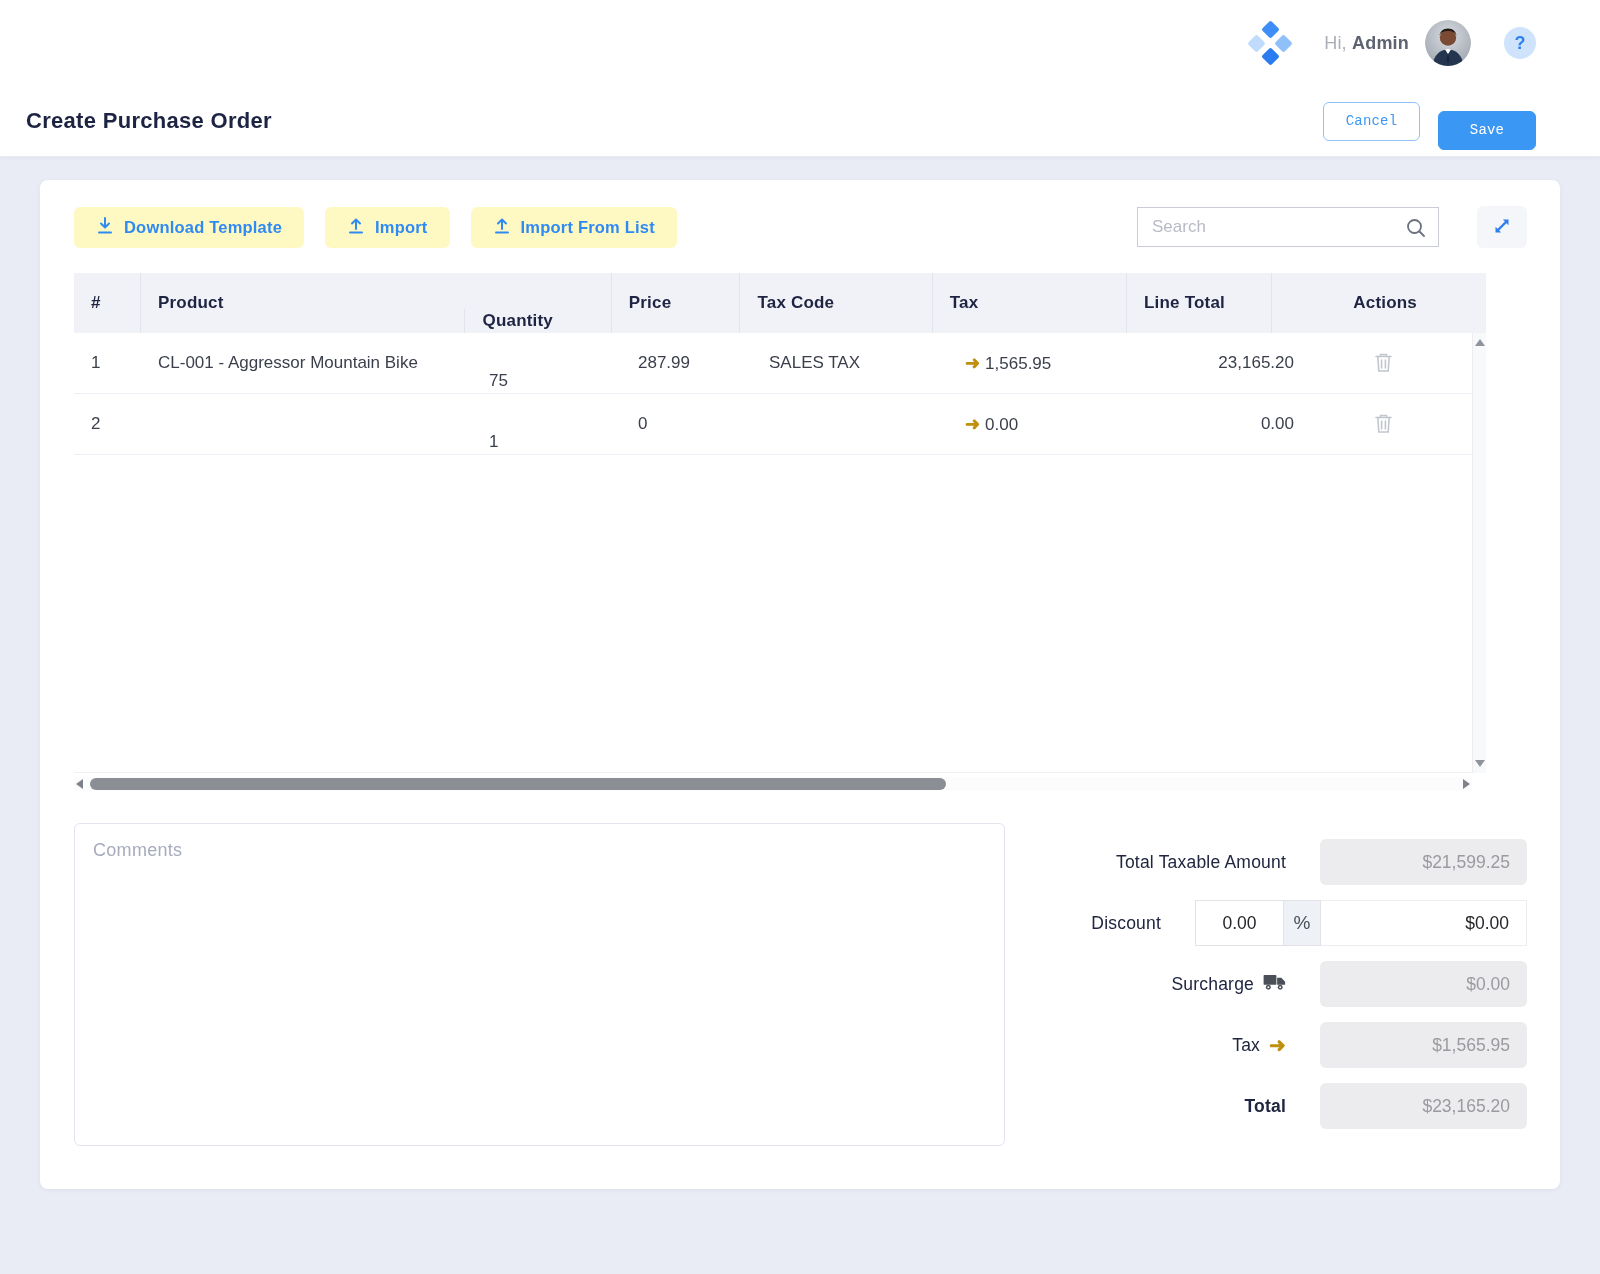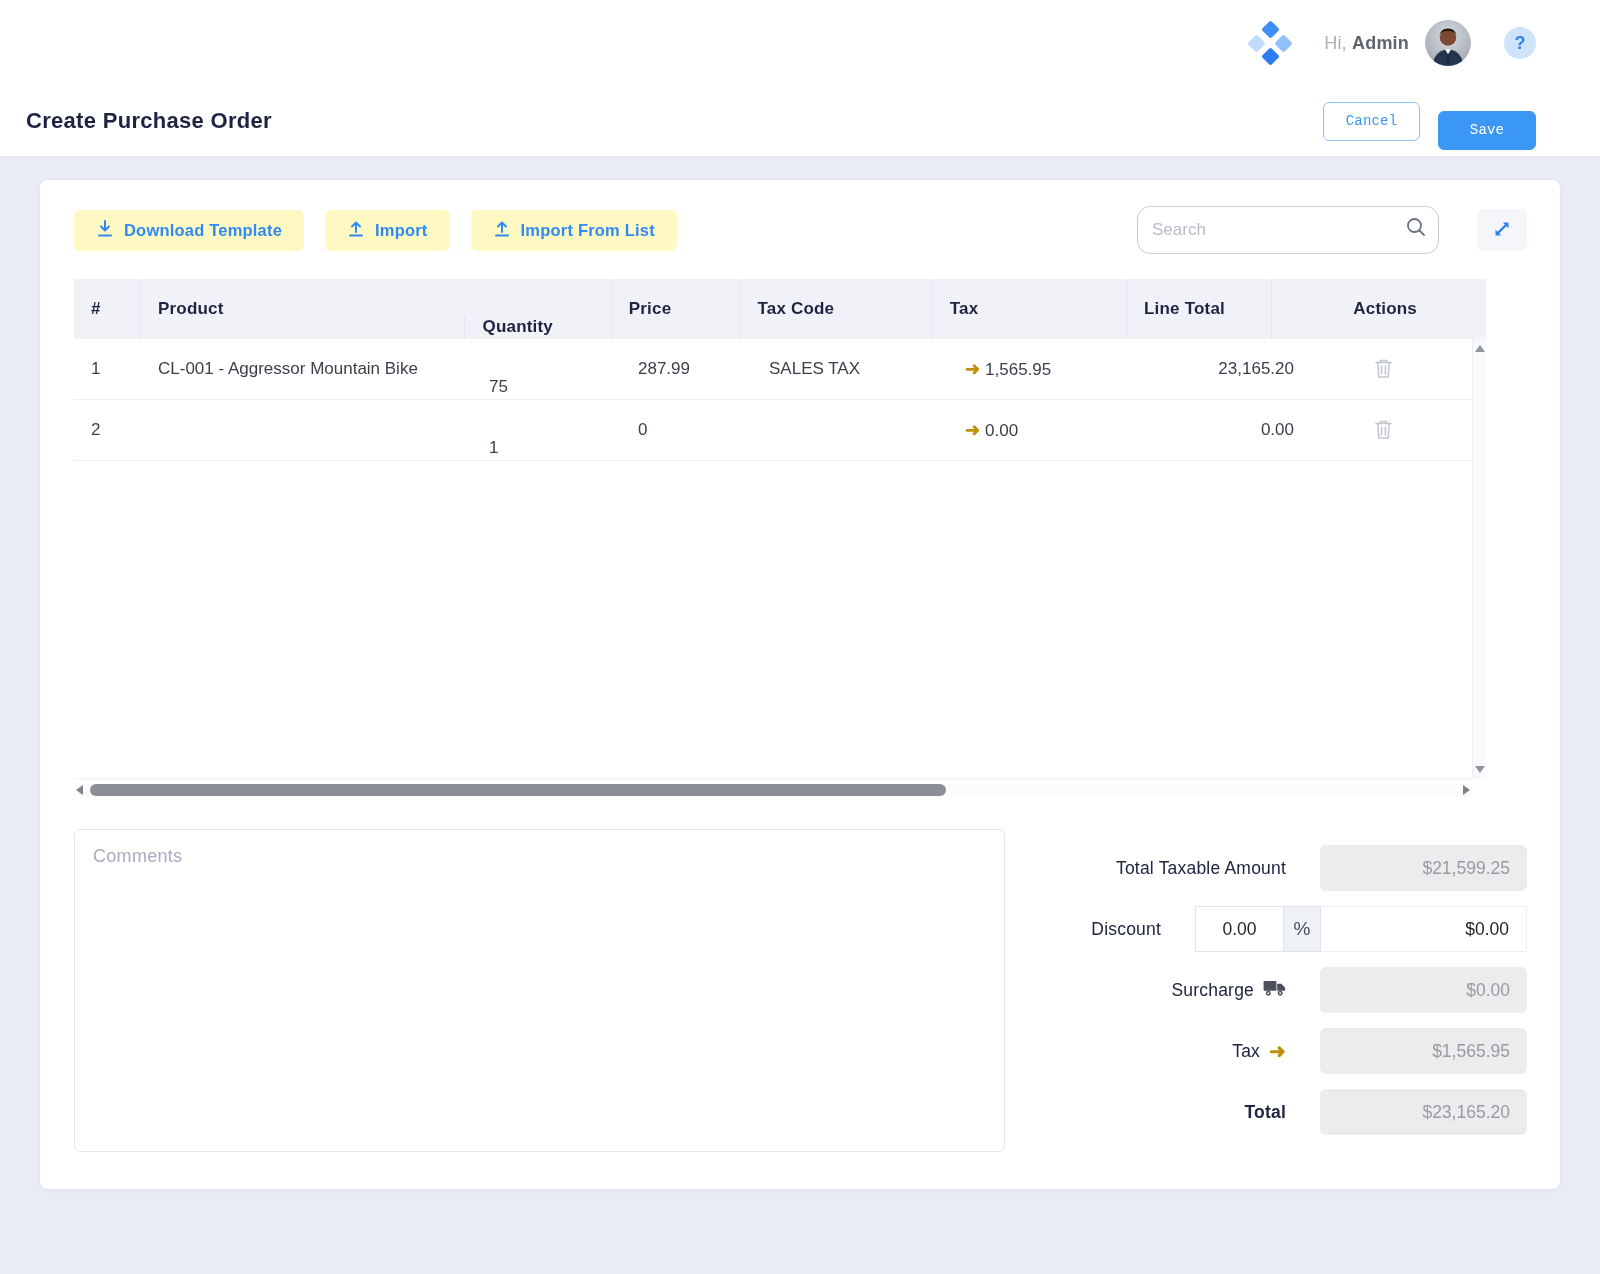--- a/index.html
+++ b/index.html
@@ -28,21 +28,21 @@
   .btn-save { width:98px; background:#3b97f4; border:1px solid #3b97f4; color:#fff;margin-top:18px; }
 
   
   .main { padding:23px 40px 0; }
   .card { background:#fff; border-radius:8px; box-shadow:0 1px 5px rgba(45,55,100,.07); height:1009px; padding:26px 33px 0 34px; }
 
   
   .toolbar { display:flex; align-items:center; }
   .tbtn { height:41px; display:inline-flex; align-items:center; gap:10px; padding:0 22px; background:#fef9c3; border:none; border-radius:6px; color:#2f8af2; font-weight:700; font-size:16.5px; font-family:inherit; letter-spacing:.2px; cursor:pointer; margin-right:21px; }
   .searchwrap { margin-left:auto; position:relative; width:302px; }
-  .searchwrap input { width:100%; height:48px; border:1px solid #c9ccd4; border-radius:13px; padding:0 42px 0 14px; font-size:17px; font-family:inherit; color:#444; outline:none; }
+  .searchwrap input { width:100%; height:40px; border:1px solid #c9ccd4; border-radius:0; padding:0 42px 0 14px; font-size:17px; font-family:inherit; color:#444; outline:none; }
   .searchwrap input::placeholder { color:#b7bbc5; }
   .search-ic { position:absolute; right:12px; top:10px; cursor:pointer; }
   .expandbtn { width:50px; height:42px; margin-left:38px; background:#f4f6f9; border:none; border-radius:6px; display:flex; align-items:center; justify-content:center; cursor:pointer; }
 
   
   .tablebox { margin-top:25px; width:1412px; position:relative; }
   .thead { display:flex; background:#f0f2f7; height:60px; }
   .th { display:flex; align-items:center; padding-left:17px; font-size:17px; font-weight:700; color:#1e2442; letter-spacing:.2px; border-left:1px solid #e2e5ed; }
   .th:first-child { border-left:none; }
   .c-num{width:67px;} .c-prod{width:331px;} .c-qty{width:149px;margin-top:36px;} .c-price{width:131px;}

